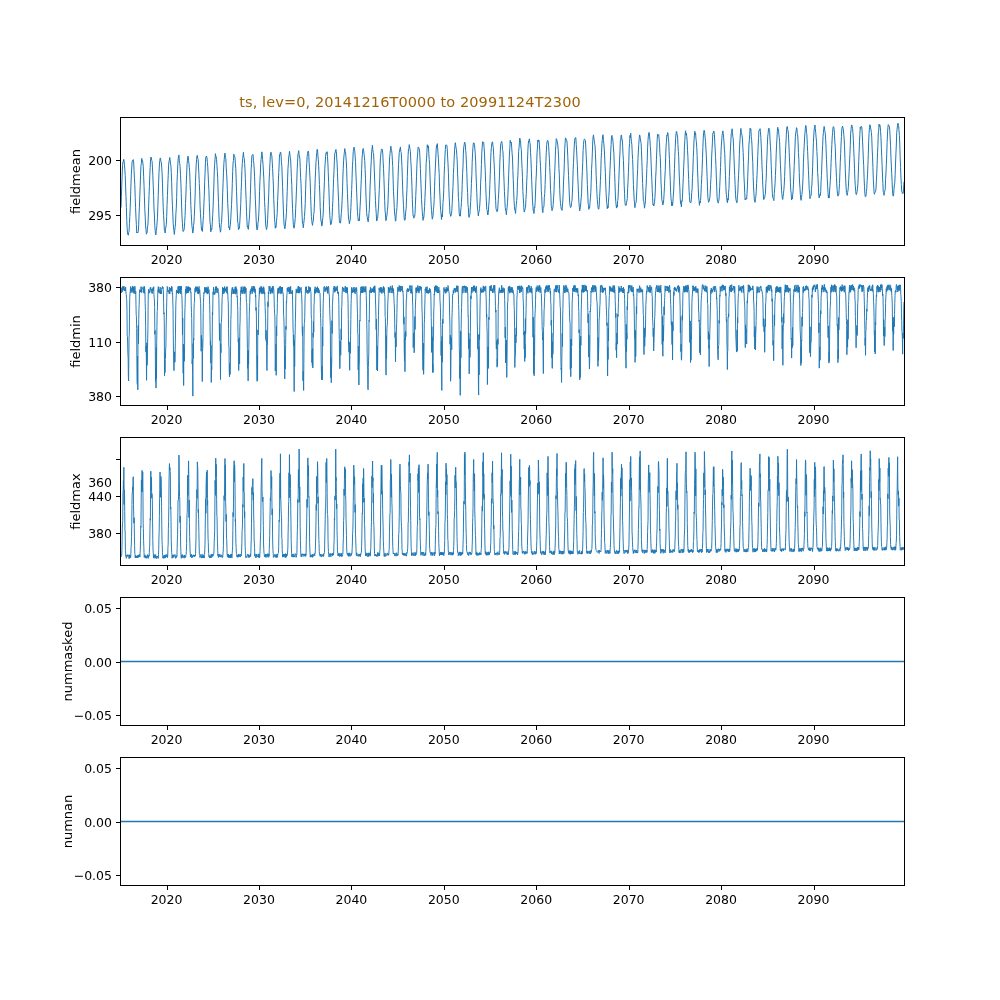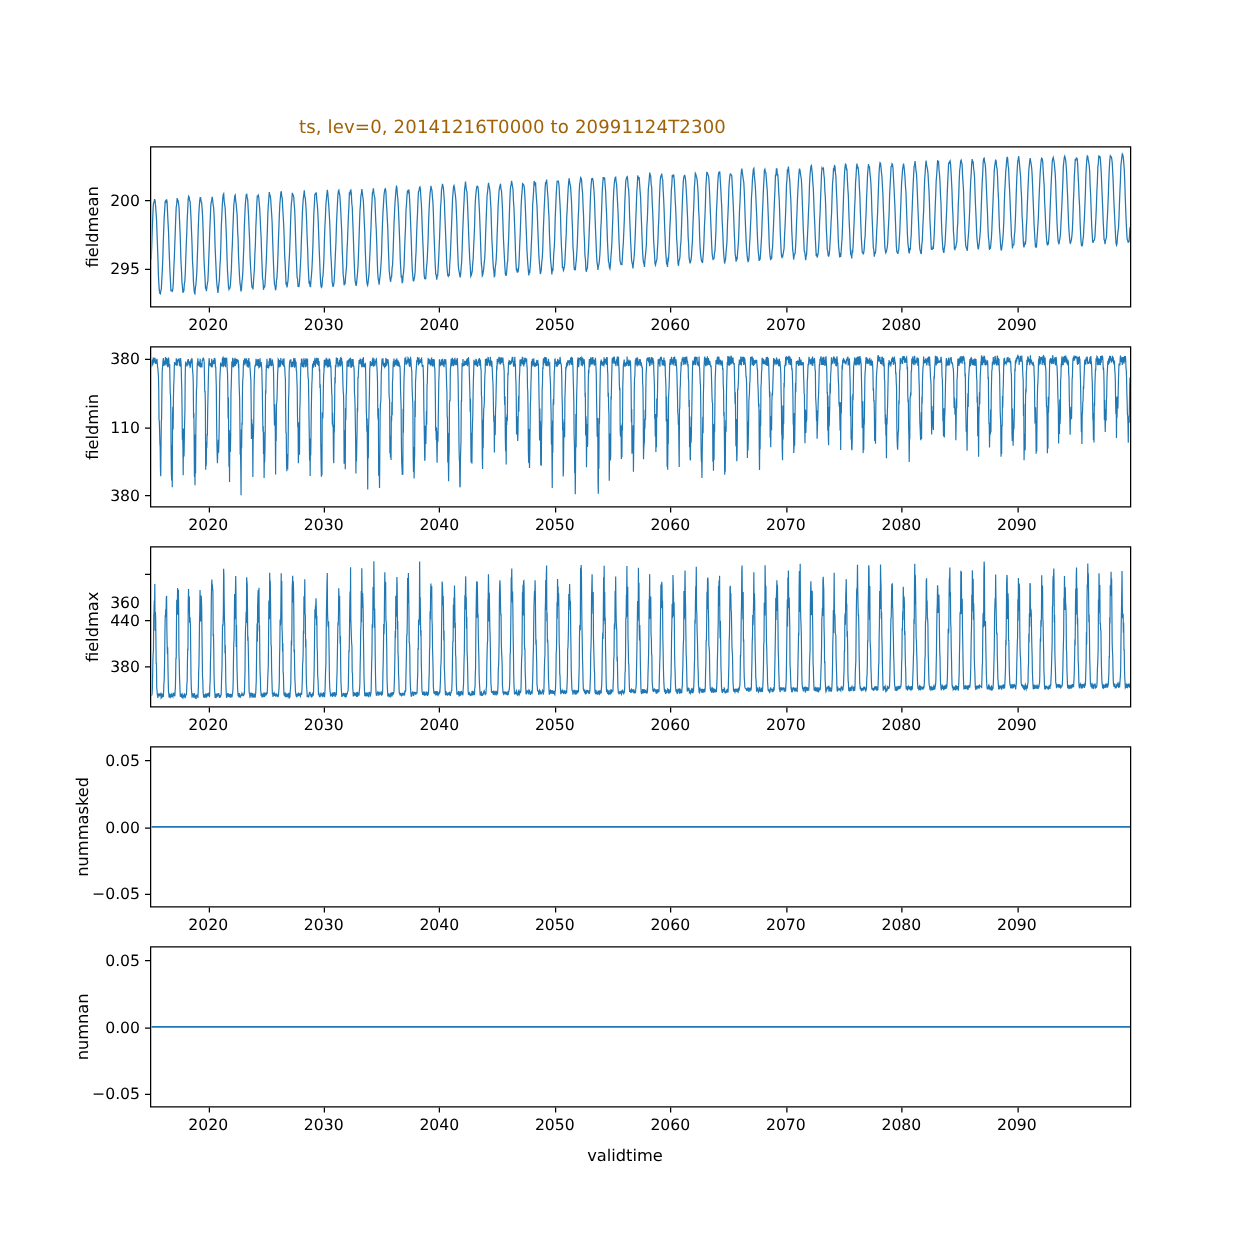--- a/index.html
+++ b/index.html
@@ -142,21 +142,20 @@
 
   <div class="panel" id="panel4" style="top:757px; height:129px;">
     <div class="plot-area">
       <svg id="svg4" viewBox="0 0 785 129" preserveAspectRatio="none">
           <path d="M0 64.50 L785 64.50" fill="none" stroke="#1f77b4" stroke-width="1.4" vector-effect="non-scaling-stroke"></path>
         </svg>
     </div>
   </div>
   <div class="ylabel" style="left:-13px; top:814px; width:160px; transform:rotate(-90deg);">numnan</div>
 
-  <div class="xlabel" style="top:918px;">validtime</div>
 
   <div id="ticklayer">
       <div class="ytick" style="left: 40px; width: 72px; top: 215.128px;">295</div>
       <div class="tickmark-y" style="left: 116px; top: 215.128px;"></div>
       <div class="ytick" style="left: 40px; width: 72px; top: 160px;">200</div>
       <div class="tickmark-y" style="left: 116px; top: 160px;"></div>
       <div class="tickmark-x" style="left: 166.579px; top: 246px;"></div>
       <div class="xtick" style="left: 166.579px; top: 252px;">2020</div>
       <div class="tickmark-x" style="left: 258.997px; top: 246px;"></div>
       <div class="xtick" style="left: 258.997px; top: 252px;">2030</div>

